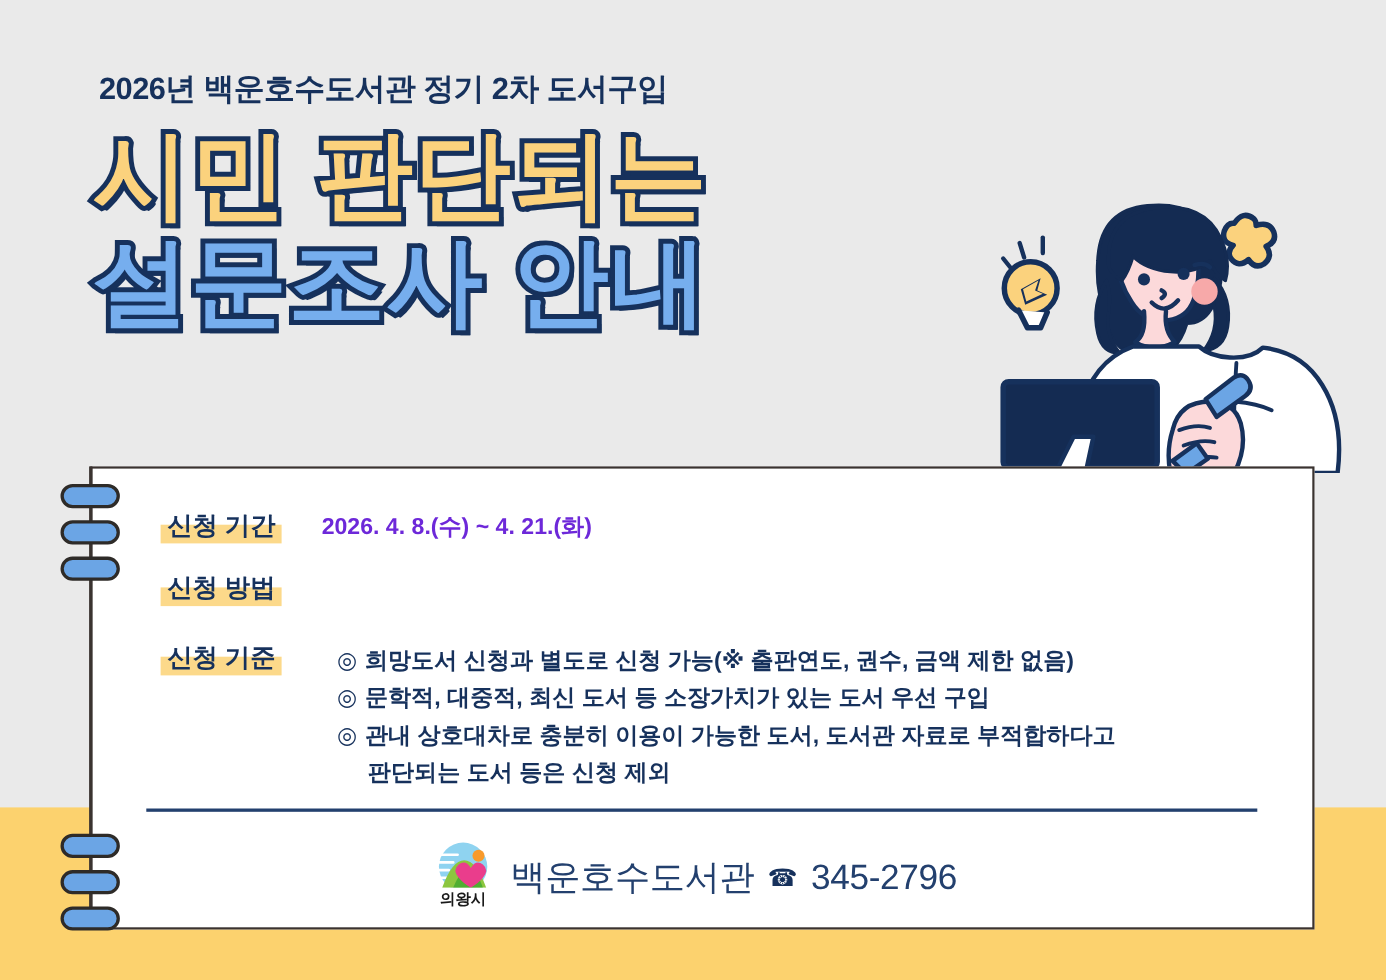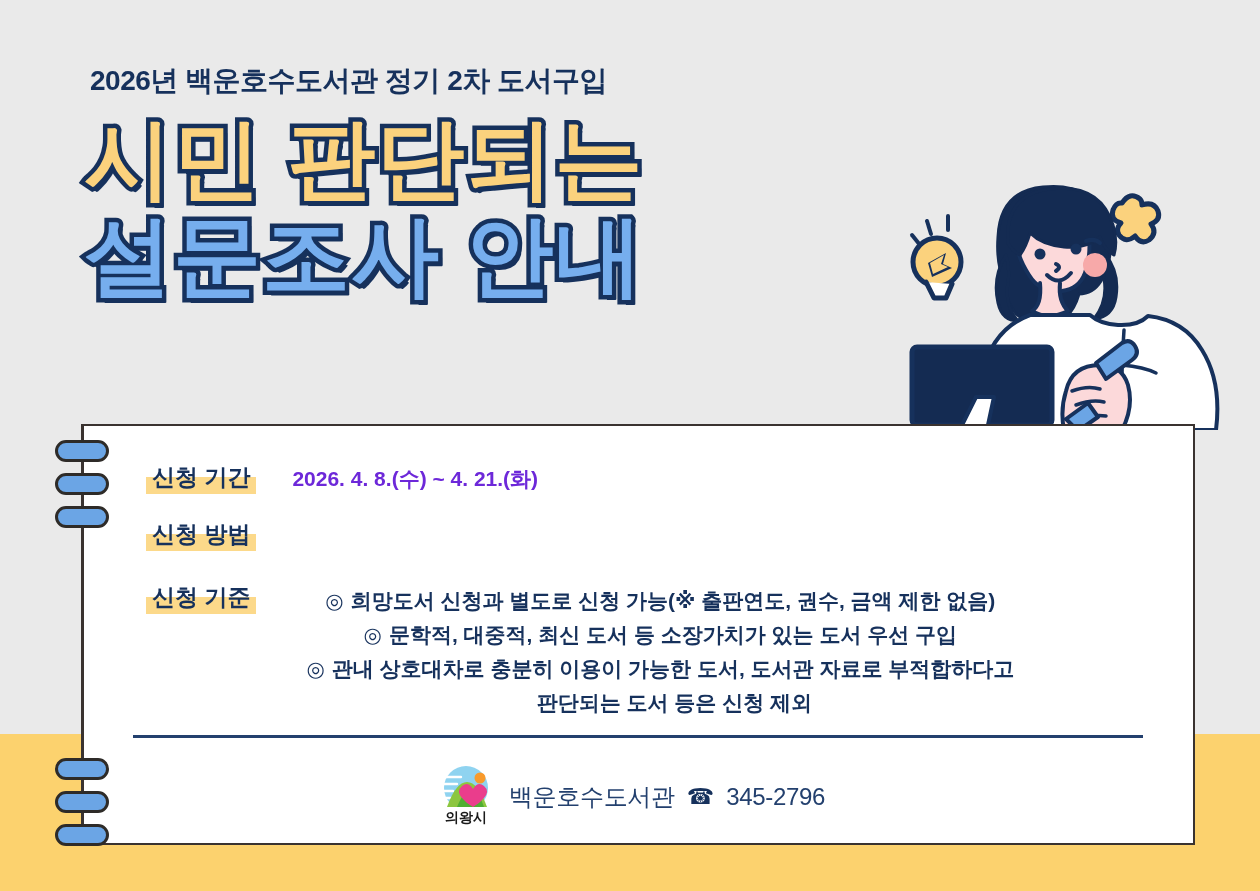--- a/index.html
+++ b/index.html
@@ -66,36 +66,36 @@
     position:absolute;left:0;right:0;bottom:-2px;height:60%;
     background:#fcd98a;z-index:0;
   }
   .label span.txt{position:relative;z-index:1;}
   .value{
     font-size:21px;font-weight:bold;color:#6d28d9;
     line-height:1.55;white-space:nowrap;
   }
   .crit-line{
     font-size:21px;font-weight:bold;color:#16315c;
-    line-height:1.62;white-space:nowrap;text-align:center;
+    line-height:1.62;white-space:nowrap;
   }
   .crit-line .mark{margin-right:7px;}
   .crit-cont{padding-left:28px;}
 
   
   .divider{
     position:absolute;left:133px;top:735px;width:1010px;height:3px;
     background:#23406e;
   }
   .footer{
     position:absolute;left:0;top:765px;width:1260px;
     display:flex;align-items:center;justify-content:center;gap:12px;
   }
   .footer-text{
-    font-size:24px;color:#23406e;font-weight:normal;white-space:nowrap;
+    font-size:32px;color:#23406e;font-weight:normal;white-space:nowrap;
     letter-spacing:-0.3px;
   }
   .phone-icon{font-size:22px;color:#16315c;}
 
   
   .illus{position:absolute;left:890px;top:175px;width:370px;height:255px;}
 </style>
 </head>
 <body>
 

